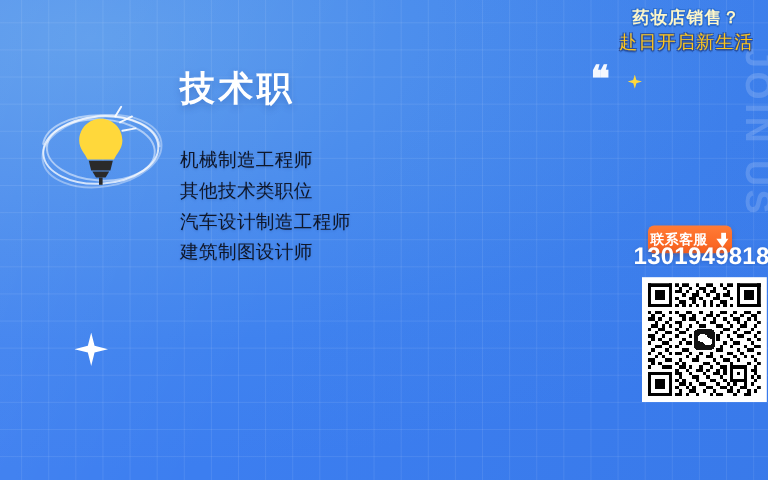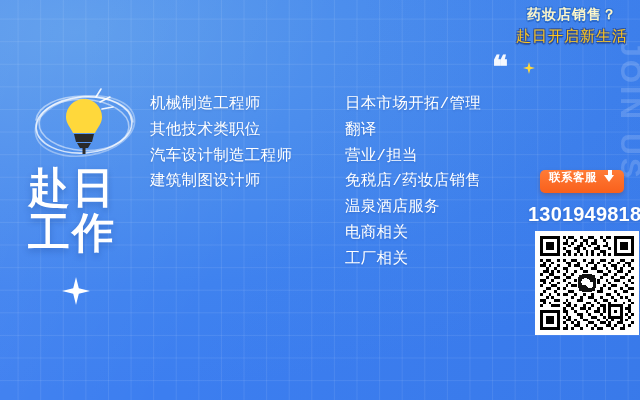--- a/index.html
+++ b/index.html
@@ -143,40 +143,40 @@
     line-height: 1;
     text-shadow: 0 3px 6px rgba(22,60,140,0.30);
   }
   .col-list {
     margin: 0;
     padding: 0;
     list-style: none;
     margin-top: 32px;
   }
   .col-list li {
-    color: #ffffff;
+    color: #0f172a;
     font-size: 15.5px;
     font-weight: 400;
     line-height: 25.8px;
     letter-spacing: 0.3px;
     white-space: nowrap;
     text-shadow: 0 1px 2px rgba(20,60,140,0.25);
-    font-family: Liberation Mono, monospace;
   }
 
   
   .contact-btn {
     position: absolute;
     left: 540px;
-    top: 170px;
-    width: 84px;
+    top: 188px;
+    width: 70px;
     height: 23px;
     background: linear-gradient(180deg, #ff7b36 0%, #f9601c 100%);
     border-radius: 5px;
     display: flex;
+    align-items: center;
     justify-content: center;
     gap: 7px;
     box-shadow: 0 2px 4px rgba(120,40,0,0.25);
     cursor: pointer;
   }
   .contact-btn-label {
     color: #ffffff;
     font-size: 11.5px;
     font-weight: 700;
     letter-spacing: 0.5px;
@@ -261,44 +261,32 @@
         <line x1="80" y1="27" x2="91" y2="25"></line>
         <line x1="74" y1="15" x2="79" y2="7"></line>
       </g>
       <path d="M62 17 C52 17 44 25 44 35 C44 42 49 46 51 51 L73 51 C75 46 80 42 80 35 C80 25 72 17 62 17 Z" fill="#ffd83b"></path>
       <path d="M52 52 L72 52 L70 60 L54 60 Z" fill="#2a2a2a"></path>
       <path d="M55 61 L69 61 L66 66 L58 66 Z" fill="#2a2a2a"></path>
       <rect x="60.5" y="66" width="3" height="6" fill="#2a2a2a"></rect>
     </svg>
   </div>
 
-  <div class="big-title">
-    <div>赴日</div>
-    <div>工作</div>
-  </div>
 
   <div class="col col-tech">
+    <div class="col-head">技术职</div>
     <ul class="col-list">
       <li>机械制造工程师</li>
       <li>其他技术类职位</li>
       <li>汽车设计制造工程师</li>
       <li>建筑制图设计师</li>
     </ul>
   </div>
 
   <div class="col col-general">
-    <ul class="col-list">
-      <li>日本市场开拓/管理</li>
-      <li>翻译</li>
-      <li>营业/担当</li>
-      <li>免税店/药妆店销售</li>
-      <li>温泉酒店服务</li>
-      <li>电商相关</li>
-      <li>工厂相关</li>
-    </ul>
   </div>
 
   <div class="contact-btn">
     <span class="contact-btn-label">联系客服</span>
     <span class="arrow-down"></span>
   </div>
 
   <div class="phone">13019498186</div>
 
   <div class="qr">

